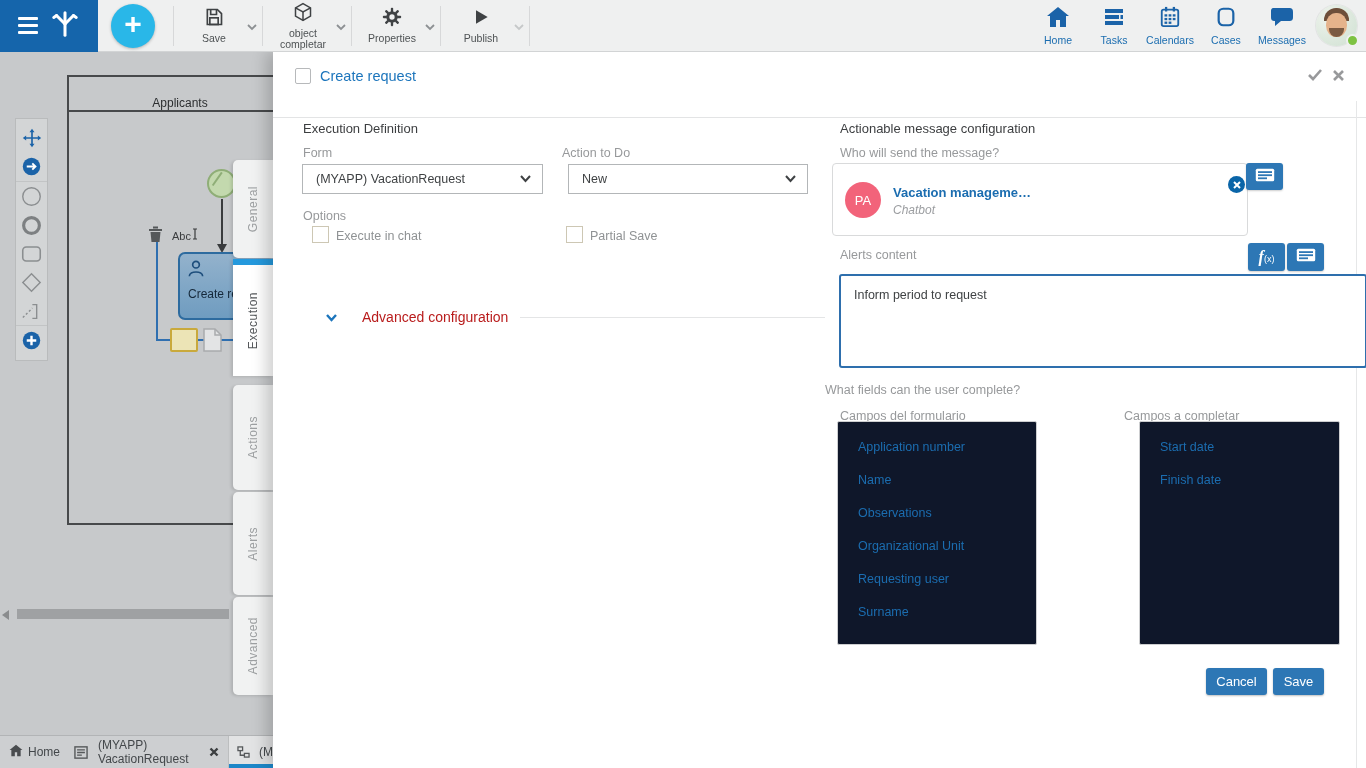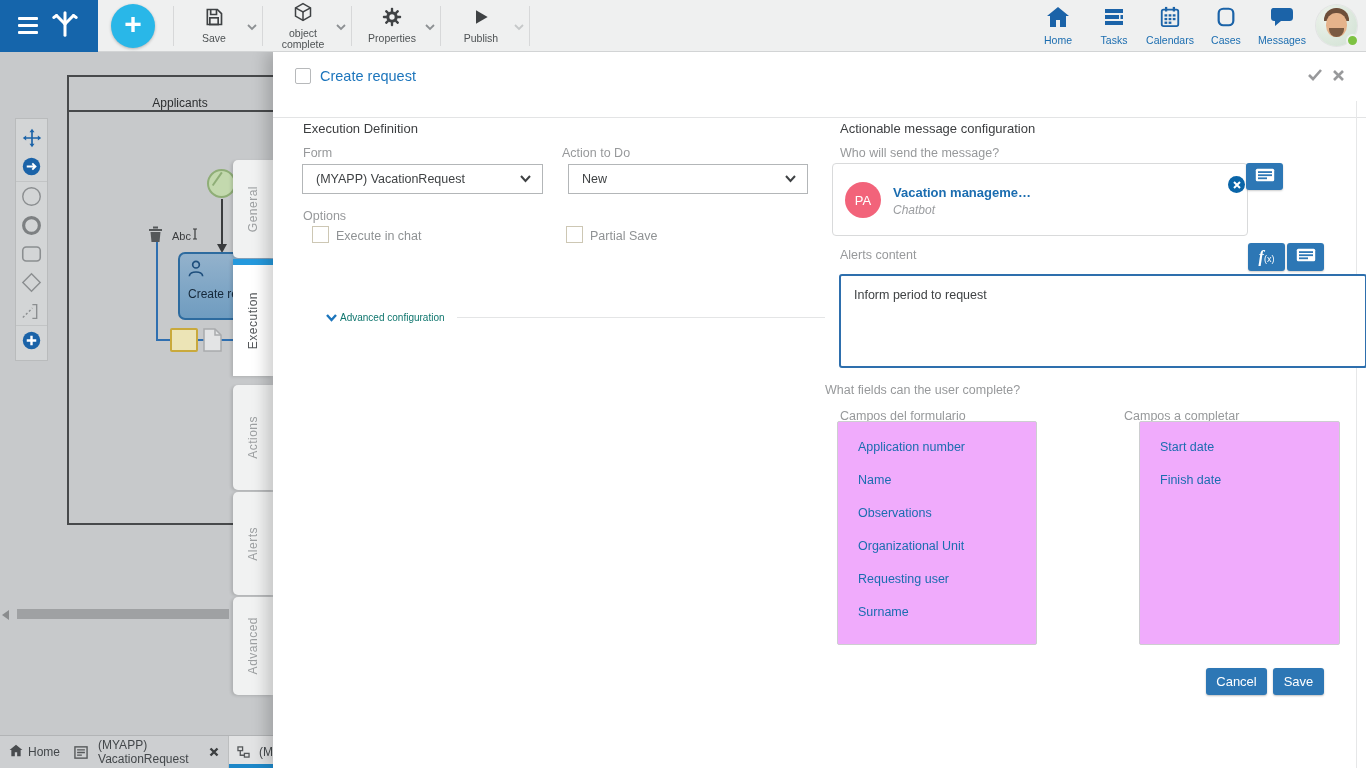--- a/index.html
+++ b/index.html
@@ -75,36 +75,36 @@
   .hdr-close { position:absolute; left:1059px; top:16px; cursor:pointer; }
   .scroll-track { position:absolute; right:9px; top:49px; height:667px; width:0; border-left:1px solid #e6e7e8; }
 
   .sec-title { position:absolute; font-size:13px; color:#3c3e40; }
   .lbl { position:absolute; font-size:12.5px; color:#97999b; }
   .dropdown { position:absolute; height:30px; border:1px solid #b3b6b8; background:#fff; display:flex; align-items:center; padding:0 10px; font-size:12.5px; color:#3f4244; cursor:pointer; }
   .dropdown .dd-text { flex:1; padding-left:3px; }
   .checkbox { position:absolute; width:17px; height:17px; border:1px solid #cdc7b4; background:#fff; cursor:pointer; }
   .cb-label { position:absolute; font-size:12.5px; color:#8f9294; }
   .adv-row { position:absolute; left:52px; top:256px; width:500px; display:flex; align-items:center; cursor:pointer; }
-  .adv-text { color:#0f766e; font-size:10px; margin-left:2px; white-space:nowrap; }
+  .adv-text { color:#b91c1c; font-size:14px; margin-left:24px; white-space:nowrap; }
   .adv-line { flex:1; height:0; border-top:1px solid #e4e5e6; margin-left:12px; }
 
   .sender-card { position:absolute; left:559px; top:111px; width:416px; height:73px; border:1px solid #d9dadb; border-radius:4px; background:#fff; }
   .sender-avatar { position:absolute; left:12px; top:18px; width:36px; height:36px; border-radius:50%; background:#f2637a; color:#fff; font-size:13px; display:flex; align-items:center; justify-content:center; }
   .sender-name { position:absolute; left:60px; top:21px; font-size:13px; font-weight:bold; color:#1b6db0; cursor:pointer; }
   .sender-type { position:absolute; left:60px; top:39px; font-size:12px; font-style:italic; color:#9b9da0; }
   .sender-x { position:absolute; left:395px; top:12px; width:17px; height:17px; border-radius:50%; background:#0a65a8; color:#fff; display:flex; align-items:center; justify-content:center; cursor:pointer; }
   .sq-btn { position:absolute; width:37px; height:28px; background:#2d77b5; border-radius:3px; display:flex; align-items:center; justify-content:center; cursor:pointer; box-shadow:0 1px 2px rgba(0,0,0,.2); }
   .btn-kb1 { left:973px; top:111px; height:27px; }
   .btn-fx { left:975px; top:191px; color:#fff; }
   .btn-kb2 { left:1014px; top:191px; }
   .fx-f { font-family:"Liberation Serif", serif; font-style:italic; font-weight:bold; font-size:16px; }
   .fx-x { font-size:9px; margin-top:4px; }
   .msg-area { position:absolute; left:566px; top:222px; width:528px; height:94px; border:2px solid #2e6fad; border-radius:3px; padding:12px 13px; font-family:"Liberation Sans", sans-serif; font-size:12.5px; color:#3f4244; resize:none; outline:none; overflow:hidden; }
-  .listbox { position:absolute; top:369px; width:200px; height:224px; border:1px solid #cdced0; border-radius:2px; background:#f0abfc; padding:8px 0 16px 20px; }
+  .listbox { position:absolute; top:369px; width:200px; height:224px; border:1px solid #cdced0; border-radius:2px; background:#0f172a; padding:8px 0 16px 20px; }
   .box-src { left:564px; }
   .box-tgt { left:844px; width:201px;margin-left:22px; }
   .list-item { display:block; font-size:12.5px; color:#1b6db0; margin-top:10px; height:23px; cursor:pointer; }
   .btn { position:absolute; top:616px; height:27px; background:#2d77b5; border-radius:3px; color:#fff; font-size:13px; display:flex; align-items:center; justify-content:center; cursor:pointer; box-shadow:0 1px 2px rgba(0,0,0,.25); }
   .btn-cancel { left:933px; width:61px; }
   .btn-save { left:1000px; width:51px; }
 
   
   .bottombar { position:absolute; left:0; bottom:0; width:273px; height:33px; background:#cdcfd1; border-top:1px solid #b2b4b6; display:flex; z-index:3; }
   .btab { display:flex; align-items:center; height:100%; cursor:pointer; color:#43474a; font-size:12px; }
@@ -162,21 +162,21 @@
       <div class="tb-sep"></div>
       <div class="tb-item">
         <div class="tb-main">
           <span>
             <svg width="20" height="20" viewBox="0 0 24 24" fill="none" stroke="#3f4244" stroke-width="1.8">
               <path d="M12 2 L21 7 L21 17 L12 22 L3 17 L3 7 Z"></path>
                 <path d="M3 7 L12 12 L21 7"></path>
                 <path d="M12 12 V22"></path>
             </svg>
           </span>
-          <span class="tb-label"><span>object</span><br><span>complete</span></span>
+          <span class="tb-label"><span>object</span><br><span>completar</span></span>
         </div>
         <span class="tb-chev">
           <svg width="12" height="8" viewBox="0 0 12 8" fill="none" stroke="#8d9093" stroke-width="1.8">
               <path d="M2 2 L6 6 L10 2"></path>
             </svg>
         </span>
       </div>
       <div class="tb-sep"></div>
       <div class="tb-item">
         <div class="tb-main">

